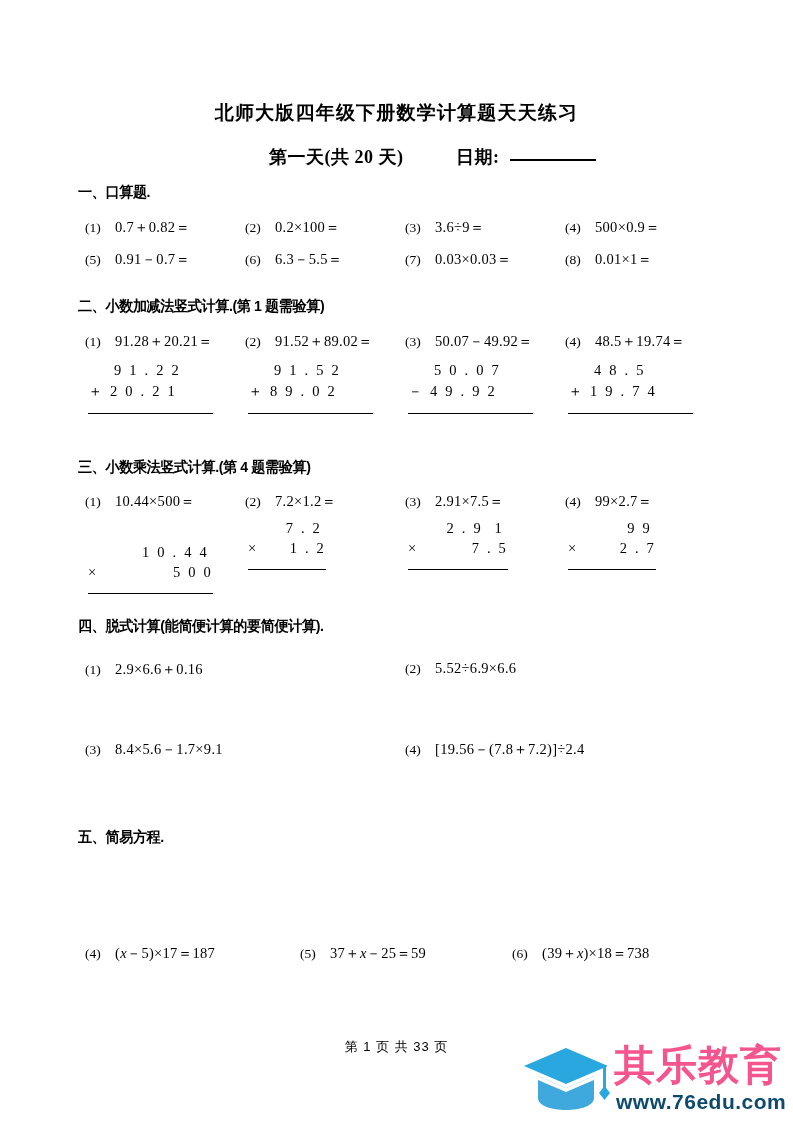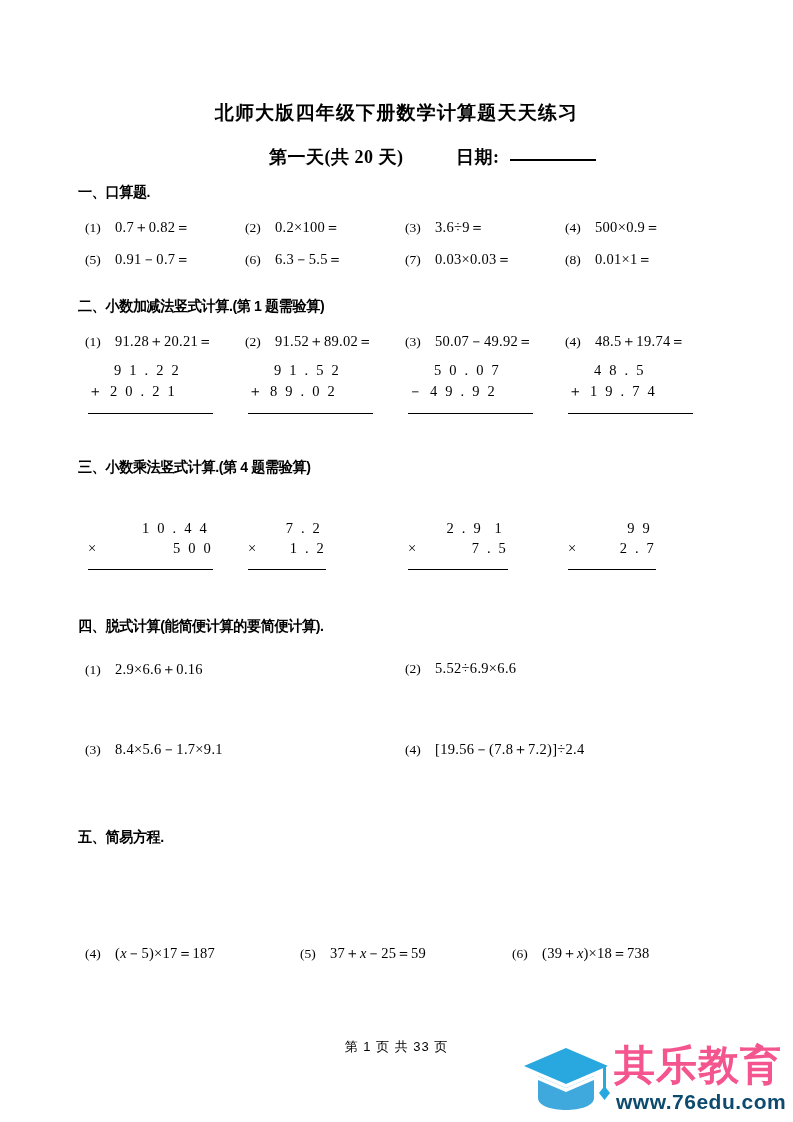--- a/index.html
+++ b/index.html
@@ -243,22 +243,36 @@
     <span class="vtop">5 0 . 0 7</span>
     <span class="vbot"><span class="op">－</span><span class="operand">4 9 . 9 2</span></span>
   </div>
   <div class="vgroup" style="left:568px; top:362px; width:125px">
     <span class="vtop">4 8 . 5</span>
     <span class="vbot"><span class="op">＋</span><span class="operand">1 9 . 7 4</span></span>
   </div>
 
   <div class="sec-head" style="top:458px">三、小数乘法竖式计算.(第 4 题需验算)</div>
 
-
-  <div class="vgroup" style="left:88px; top:520px; width:125px">
+  <div class="prow" style="top:492px">
+    <span class="cell" style="left:85px">
+      <span class="num">(1)</span><span class="expr">10.44×500＝</span>
+    </span>
+    <span class="cell" style="left:245px">
+      <span class="num">(2)</span><span class="expr">7.2×1.2＝</span>
+    </span>
+    <span class="cell" style="left:405px">
+      <span class="num">(3)</span><span class="expr">2.91×7.5＝</span>
+    </span>
+    <span class="cell" style="left:565px">
+      <span class="num">(4)</span><span class="expr">99×2.7＝</span>
+    </span>
+  </div>
+
+  <div class="vgroup" style="left:88px; top:544px; width:125px">
     <span class="vtop right">1 0 . 4 4</span>
     <span class="vbot right-operand"><span class="op">×</span><span class="operand">5 0 0</span></span>
   </div>
   <div class="vgroup" style="left:248px; top:520px; width:78px">
     <span class="vtop right">7 . 2</span>
     <span class="vbot right-operand"><span class="op">×</span><span class="operand">1 . 2</span></span>
   </div>
   <div class="vgroup" style="left:408px; top:520px; width:100px">
     <span class="vtop right">2 . 9  1</span>
     <span class="vbot right-operand"><span class="op">×</span><span class="operand">7 . 5</span></span>

